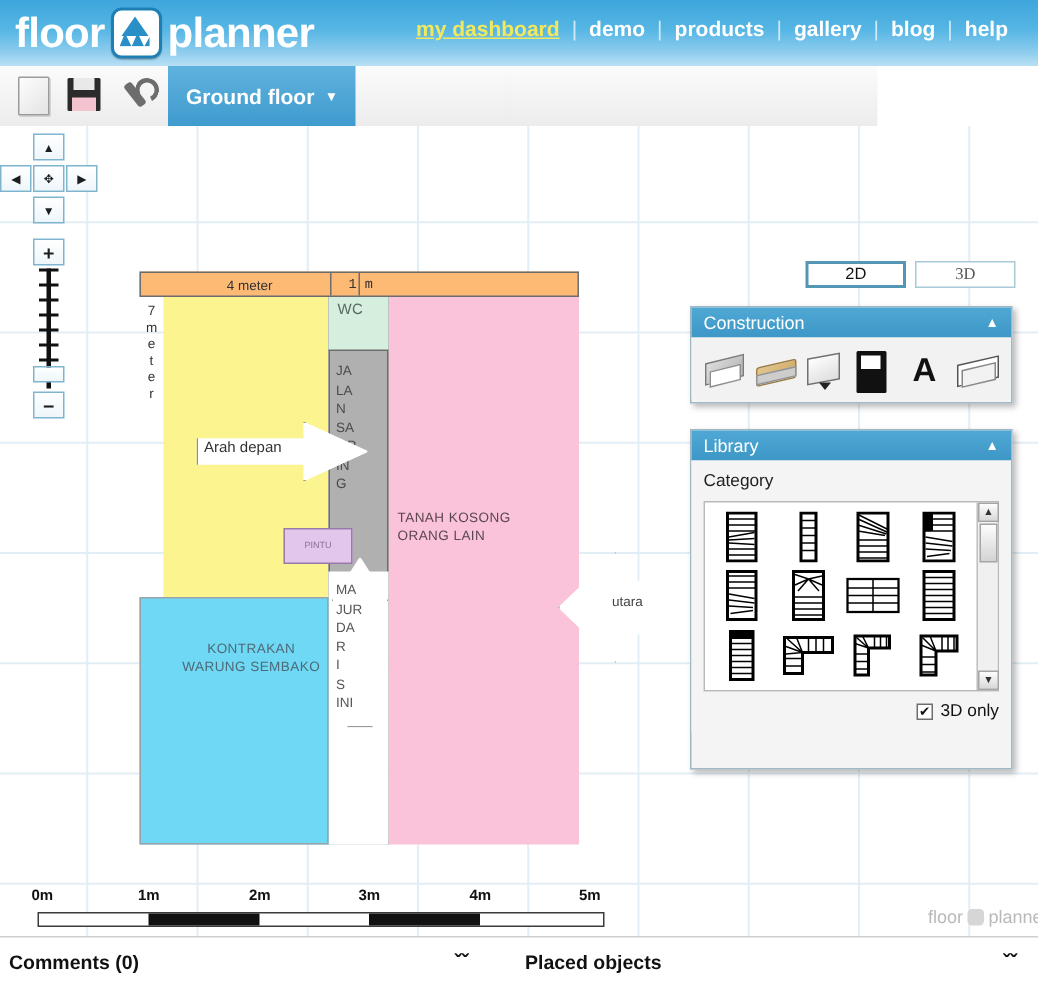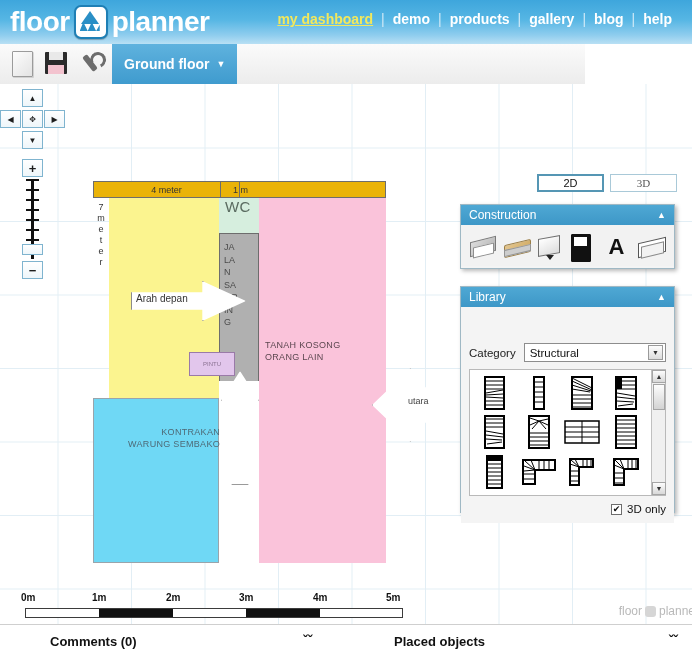--- a/index.html
+++ b/index.html
@@ -91,51 +91,51 @@
       linear-gradient(to right,#e2eef5 1px,transparent 1px),
       linear-gradient(to bottom,#e2eef5 1px,transparent 1px);
     background-size:73.5px 73.5px;
     background-position:-16px -10px;
   }
 
   
   .plan{position:absolute;left:93px;top:97px;width:293px;height:443px;}
   .dim-top{
     position:absolute;left:0;top:0;width:293px;height:17px;
-    border:1px solid #6d6d6d;background:#eab308;box-sizing:border-box;
+    border:1px solid #6d6d6d;background:#fdba74;box-sizing:border-box;
     font-size:9px;color:#333;
   }
   .dim-top .seg1{
     position:absolute;left:0;top:0;width:146px;height:100%;
     border-right:1px solid #6d6d6d;box-sizing:border-box;
     display:flex;align-items:center;justify-content:center;
   }
   .dim-top .seg2{
     position:absolute;left:126px;top:0;width:40px;height:100%;
     border-left:1px solid #6d6d6d;box-sizing:border-box;
-    display:flex;align-items:center;justify-content:center;
+    display:flex;align-items:center;justify-content:center;font-family:Liberation Mono, monospace;
   }
   .dim-left{
     position:absolute;left:0;top:17px;width:16px;height:198px;
     display:flex;flex-direction:column;align-items:center;
     font-size:9px;color:#333;line-height:11px;padding-top:4px;box-sizing:border-box;
   }
 
   .rect{position:absolute;box-sizing:border-box;}
   .yellow{left:16px;top:17px;width:110px;height:200px;background:#fbf48f;}
   .blue{left:0px;top:217px;width:126px;height:165px;background:#6fd8f5;border:1px solid #9aa4ab;}
   .pink{left:166px;top:17px;width:127px;height:365px;background:#fac3da;}
   .gray-corr{left:126px;top:17px;width:40px;height:365px;background:#b0b0b0;border-left:1px solid #6d6d6d;border-right:1px solid #6d6d6d;}
   .wc{left:126px;top:17px;width:40px;height:36px;background:#d6eede;border-bottom:1px solid #6d6d6d;}
   .white-strip{left:126px;top:200px;width:40px;height:182px;background:#ffffff;}
 
   .lbl{position:absolute;font-size:9px;color:#6b5f63;letter-spacing:.3px;line-height:12px;}
   .lbl-pink{left:172px;top:158px;color:#5c4750;}
-  .lbl-blue{left:22px;top:245px;color:#4e6a77;text-align:right;width:105px;}
-  .lbl-wc{left:132px;top:20px;color:#5a6b60;font-size:15px;}
+  .lbl-blue{left:22px;top:245px;color:#4e6a77;text-align:center;width:105px;}
+  .lbl-wc{left:132px;top:20px;color:#5a6b60;font-size:10px;}
   .vtext{
     position:absolute;font-size:9px;color:#4b4b4b;line-height:12.5px;
     width:24px;text-align:left;
   }
   .vtext-jalan{left:131px;top:60px;}
   .vtext-masuk{left:131px;top:206px;color:#555;}
 
   .arrow-right{
     position:absolute;left:38px;top:100px;width:113px;height:38px;
     background:#ffffff;border:1px solid #8c8c8c;
@@ -270,21 +270,21 @@
     content:"";position:absolute;left:0;top:3px;width:26px;height:13px;
     border:1px solid #555;transform:skewY(-13deg);background:#fff;
   }
   .ci-area:after{
     content:"";position:absolute;left:3px;top:7px;width:21px;height:10px;
     border:1px solid #888;transform:skewY(-13deg);background:#f2f2f2;
   }
 
   .p-library{left:460px;top:202px;width:213px;height:225px;}
   .lib-body{padding:8px;box-sizing:border-box;background:#f4f4f4;}
-  .cat-row{display:flex;align-items:center;gap:8px;margin-bottom:7px;margin-top:28px;}
+  .cat-row{display:flex;align-items:flex-end;gap:8px;margin-bottom:7px;}
   .cat-label{font-size:11.5px;color:#222;}
   .cat-select{
     flex:1;height:19px;border:1px solid #8d8d8d;background:#fff;
     display:flex;align-items:center;justify-content:space-between;
     padding:0 2px 0 5px;font-size:11.5px;color:#111;box-sizing:border-box;cursor:pointer;
   }
   .cat-select .arrow{
     width:15px;height:15px;background:linear-gradient(180deg,#fdfdfd,#dcdcdc);
     border:1px solid #9a9a9a;display:flex;align-items:center;justify-content:center;
     font-size:7px;color:#333;box-sizing:border-box;
@@ -343,21 +343,21 @@
     width:11px;height:11px;background:#d6d6d6;border-radius:3px;display:inline-block;
   }
 
   
   .footer{
     position:absolute;left:0;top:624px;width:692px;height:32px;
     background:#ffffff;border-top:1px solid #cfcfcf;
   }
   .foot-cell{
     position:absolute;top:0;height:32px;display:flex;align-items:center;
-    font-size:13px;font-weight:bold;color:#111;margin-left:44px;
+    font-size:13px;font-weight:bold;color:#111;
   }
   .foot-left{left:6px;}
   .foot-mid{left:350px;}
   .chev{
     position:absolute;top:0;height:32px;display:flex;align-items:center;
     font-size:14px;color:#111;cursor:pointer;font-weight:bold;
   }
   .chev1{left:303px;}
   .chev2{right:14px;}
 </style>
@@ -437,20 +437,29 @@
         <div>JA</div>
         <div>LA</div>
         <div>N</div>
         <div>SA</div>
         <div>MP</div>
         <div>IN</div>
         <div>G</div>
       </div>
 
       <div class="arrow-up"></div>
+      <div class="vtext vtext-masuk">
+        <div>MA</div>
+        <div>JUR</div>
+        <div>DA</div>
+        <div>R</div>
+        <div>I</div>
+        <div>S</div>
+        <div>INI</div>
+      </div>
 
       <div class="lbl lbl-pink">
         <div>TANAH KOSONG</div>
         <div>ORANG LAIN</div>
       </div>
 
       <div class="lbl lbl-blue">
         <div>KONTRAKAN</div>
         <div>WARUNG SEMBAKO</div>
       </div>
@@ -520,24 +529,20 @@
     </div>
 
     <div class="panel p-library">
       <div class="panel-head">
         <span>Library</span>
         <span class="collapse">▲</span>
       </div>
       <div class="lib-body">
         <div class="cat-row">
           <span class="cat-label">Category</span>
-          <div class="cat-select">
-            <span>Structural</span>
-            <span class="arrow">▼</span>
-          </div>
         </div>
 
         <div class="lib-grid-wrap">
           <div class="lib-grid">
             <div class="thumb">
               <svg width="26" height="34" viewBox="0 0 26 34">
                   <rect x="3" y="1" width="19" height="32" fill="#fff" stroke="#000" stroke-width="2"></rect>
                   <g stroke="#000" stroke-width="1">
                     <path d="M3 5h19M3 9h19M3 13h19M3 25h19M3 29h19"></path>
                     <path d="M4 17 L21 14M4 19 L21 18M4 21 L21 22"></path>

